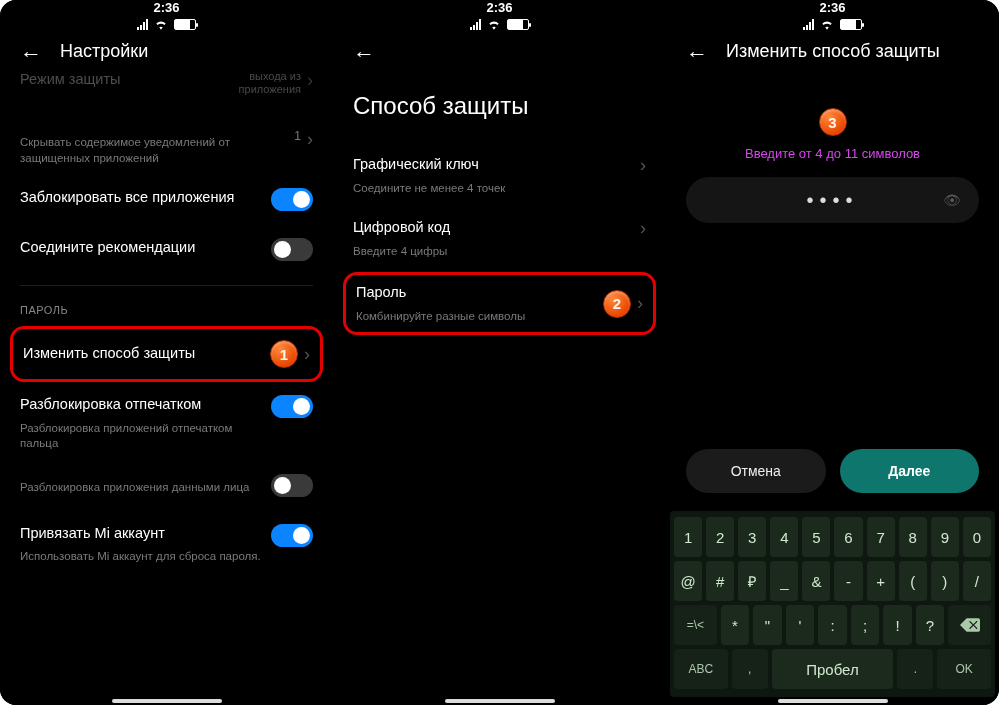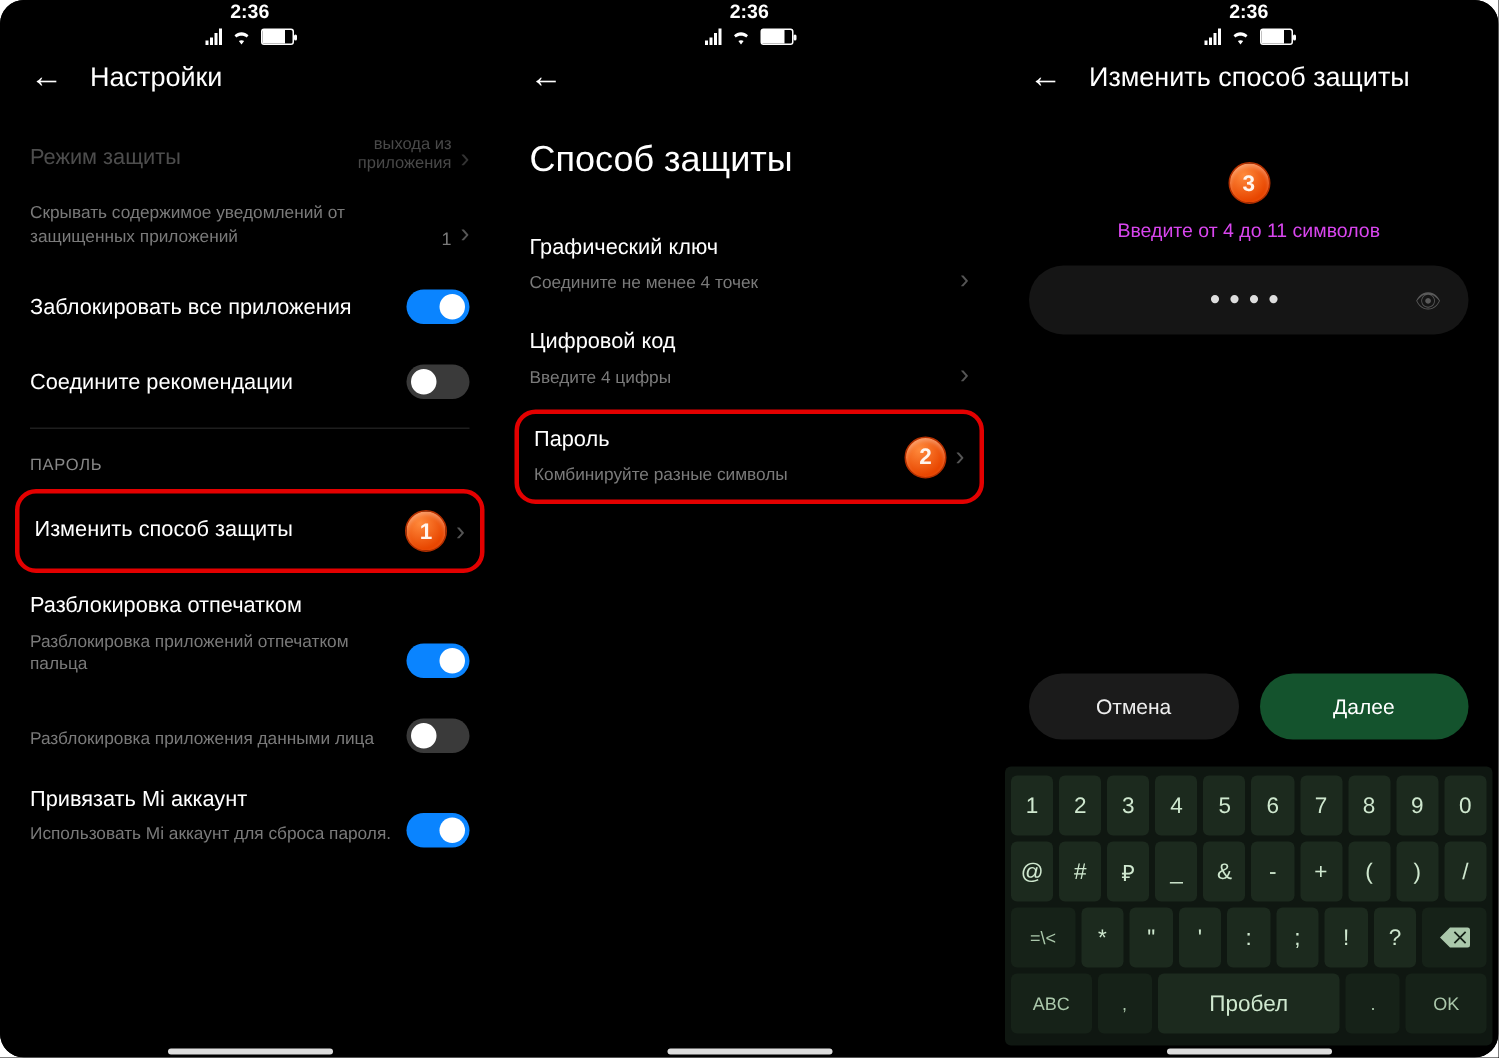--- a/index.html
+++ b/index.html
@@ -41,21 +41,21 @@
   .batt::after{content:"";position:absolute;right:-3px;top:3px;width:2px;height:4px;background:#fff;border-radius:1px}
   .batt-fill{background:#fff;height:100%;width:75%;}
   .appbar {
     display: flex; align-items: center; gap: 18px;
     padding: 10px 20px 6px; font-size: 18px; font-weight: 500;
   }
   .back { font-size: 22px; line-height:1; cursor:pointer;}
   .big-title { font-size: 24px; padding: 30px 20px 24px; font-weight:400;}
   .section-label { font-size: 11px; color: #888; padding: 18px 20px 8px; letter-spacing:.5px;}
   .row {
-    display: flex; align-items:flex-end; justify-content:space-between;
+    display: flex; align-items:flex-start; justify-content:space-between;
     padding: 11px 20px; min-height: 50px;
   }
   .row-text { flex:1; padding-right:8px;}
   .row-title { font-size: 14.5px; color:#fff; line-height:1.35;}
   .row-sub { font-size: 11.5px; color:#7a7a7a; line-height:1.35; margin-top:6px;}
   .chev { color:#555; font-size:18px; padding-left:6px;}
   .row-right { display:flex; align-items:center; gap:6px; color:#7a7a7a; font-size:12px;}
   .toggle {
     width: 42px; height: 23px; border-radius:12px; position:relative;
   }
@@ -85,21 +85,21 @@
   .pwd-field {
     margin: 16px 20px 0; background:#151515; border-radius:28px;
     height:46px; display:flex; align-items:center; justify-content:center;
     position:relative; color:#ddd;
   }
   .pwd-dots{letter-spacing:6px;font-size:20px;}
   .eye{position:absolute; right:18px; color:#5a5a5a; font-size:14px;}
   .btn-row{display:flex;gap:14px;justify-content:center;margin-top:226px;padding:0 20px;}
   .btn{flex:1;height:44px;border-radius:24px;display:flex;align-items:center;justify-content:center;font-size:14px;}
   .btn.cancel{background:#1b1b1b;color:#eee;}
-  .btn.next{background:#14532d;color:#fff;}
+  .btn.next{background:#0f766e;color:#fff;font-weight:bold;}
   
   .kb {
     position:absolute; bottom:8px; left:4px; right:4px;
     background:#0f1711; padding:6px 4px 4px; border-radius:4px;
   }
   .kb-row{display:flex;gap:4px;margin-bottom:4px;}
   .key{
     flex:1;background:#1c2a1e;color:#cfe8cf;height:40px;
     display:flex;align-items:center;justify-content:center;
     font-size:15px;border-radius:4px;

